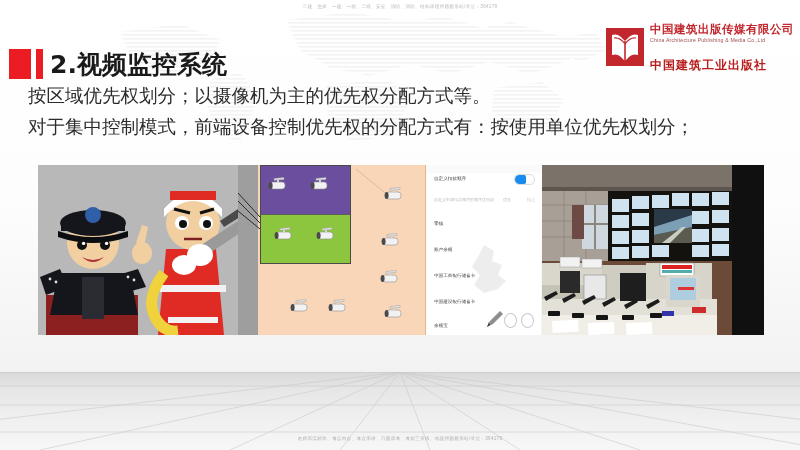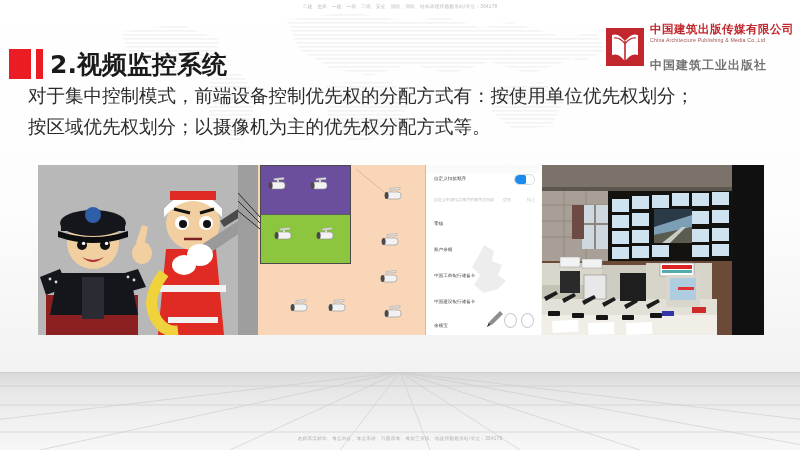--- a/index.html
+++ b/index.html
@@ -40,21 +40,21 @@
     font-size:25px;font-weight:bold;color:#1a1a1a;letter-spacing:0px;
     font-family:"DejaVu Sans","Liberation Sans",sans-serif;}
 
   
   .logo{position:absolute;right:6px;top:24px;display:flex;align-items:center;gap:6px;}
   .logo-mark{width:38px;height:38px;flex:0 0 38px;}
   .logo-text{display:flex;flex-direction:column;justify-content:space-between;line-height:1;}
   .logo-cn1{font-size:11.5px;color:#c1272d;font-weight:bold;letter-spacing:.5px;
     font-family:"DejaVu Sans","Liberation Sans",sans-serif;}
   .logo-en{font-size:5.2px;color:#a05050;letter-spacing:.2px;margin-top:2px;}
-  .logo-cn2{font-size:12px;color:#737373;font-weight:bold;margin-top:16px;letter-spacing:1px;
+  .logo-cn2{font-size:12px;color:#b91c1c;font-weight:bold;margin-top:16px;letter-spacing:1px;
     font-family:"DejaVu Serif","Liberation Serif",serif;}
 
   
   .body-text{position:absolute;left:28px;top:80px;width:750px;
     font-size:18.5px;color:#2b2b2b;line-height:31px;letter-spacing:0px;
     font-family:"DejaVu Sans","Liberation Sans",sans-serif;}
   .body-text div{white-space:nowrap;}
 
   
   .media{position:absolute;left:38px;top:165px;height:170px;display:flex;}
@@ -157,22 +157,22 @@
       </svg>
     </div>
     <div class="logo-text">
       <div class="logo-cn1">中国建筑出版传媒有限公司</div>
       <div class="logo-en">China Architecture Publishing &amp; Media Co.,Ltd</div>
       <div class="logo-cn2">中国建筑工业出版社</div>
     </div>
   </div>
 
   <div class="body-text">
+    <div>按区域优先权划分；以摄像机为主的优先权分配方式等。</div>
     <div>对于集中控制模式，前端设备控制优先权的分配方式有：按使用单位优先权划分；</div>
-    <div>按区域优先权划分；以摄像机为主的优先权分配方式等。</div>
   </div>
 
   <div class="media">
 
     <div class="cartoon">
       <svg viewBox="0 0 200 170">
         <rect width="200" height="170" fill="#b8b8b8"></rect>
 
         <g>
           <rect x="8" y="130" width="92" height="40" fill="#8c1f1f"></rect>

